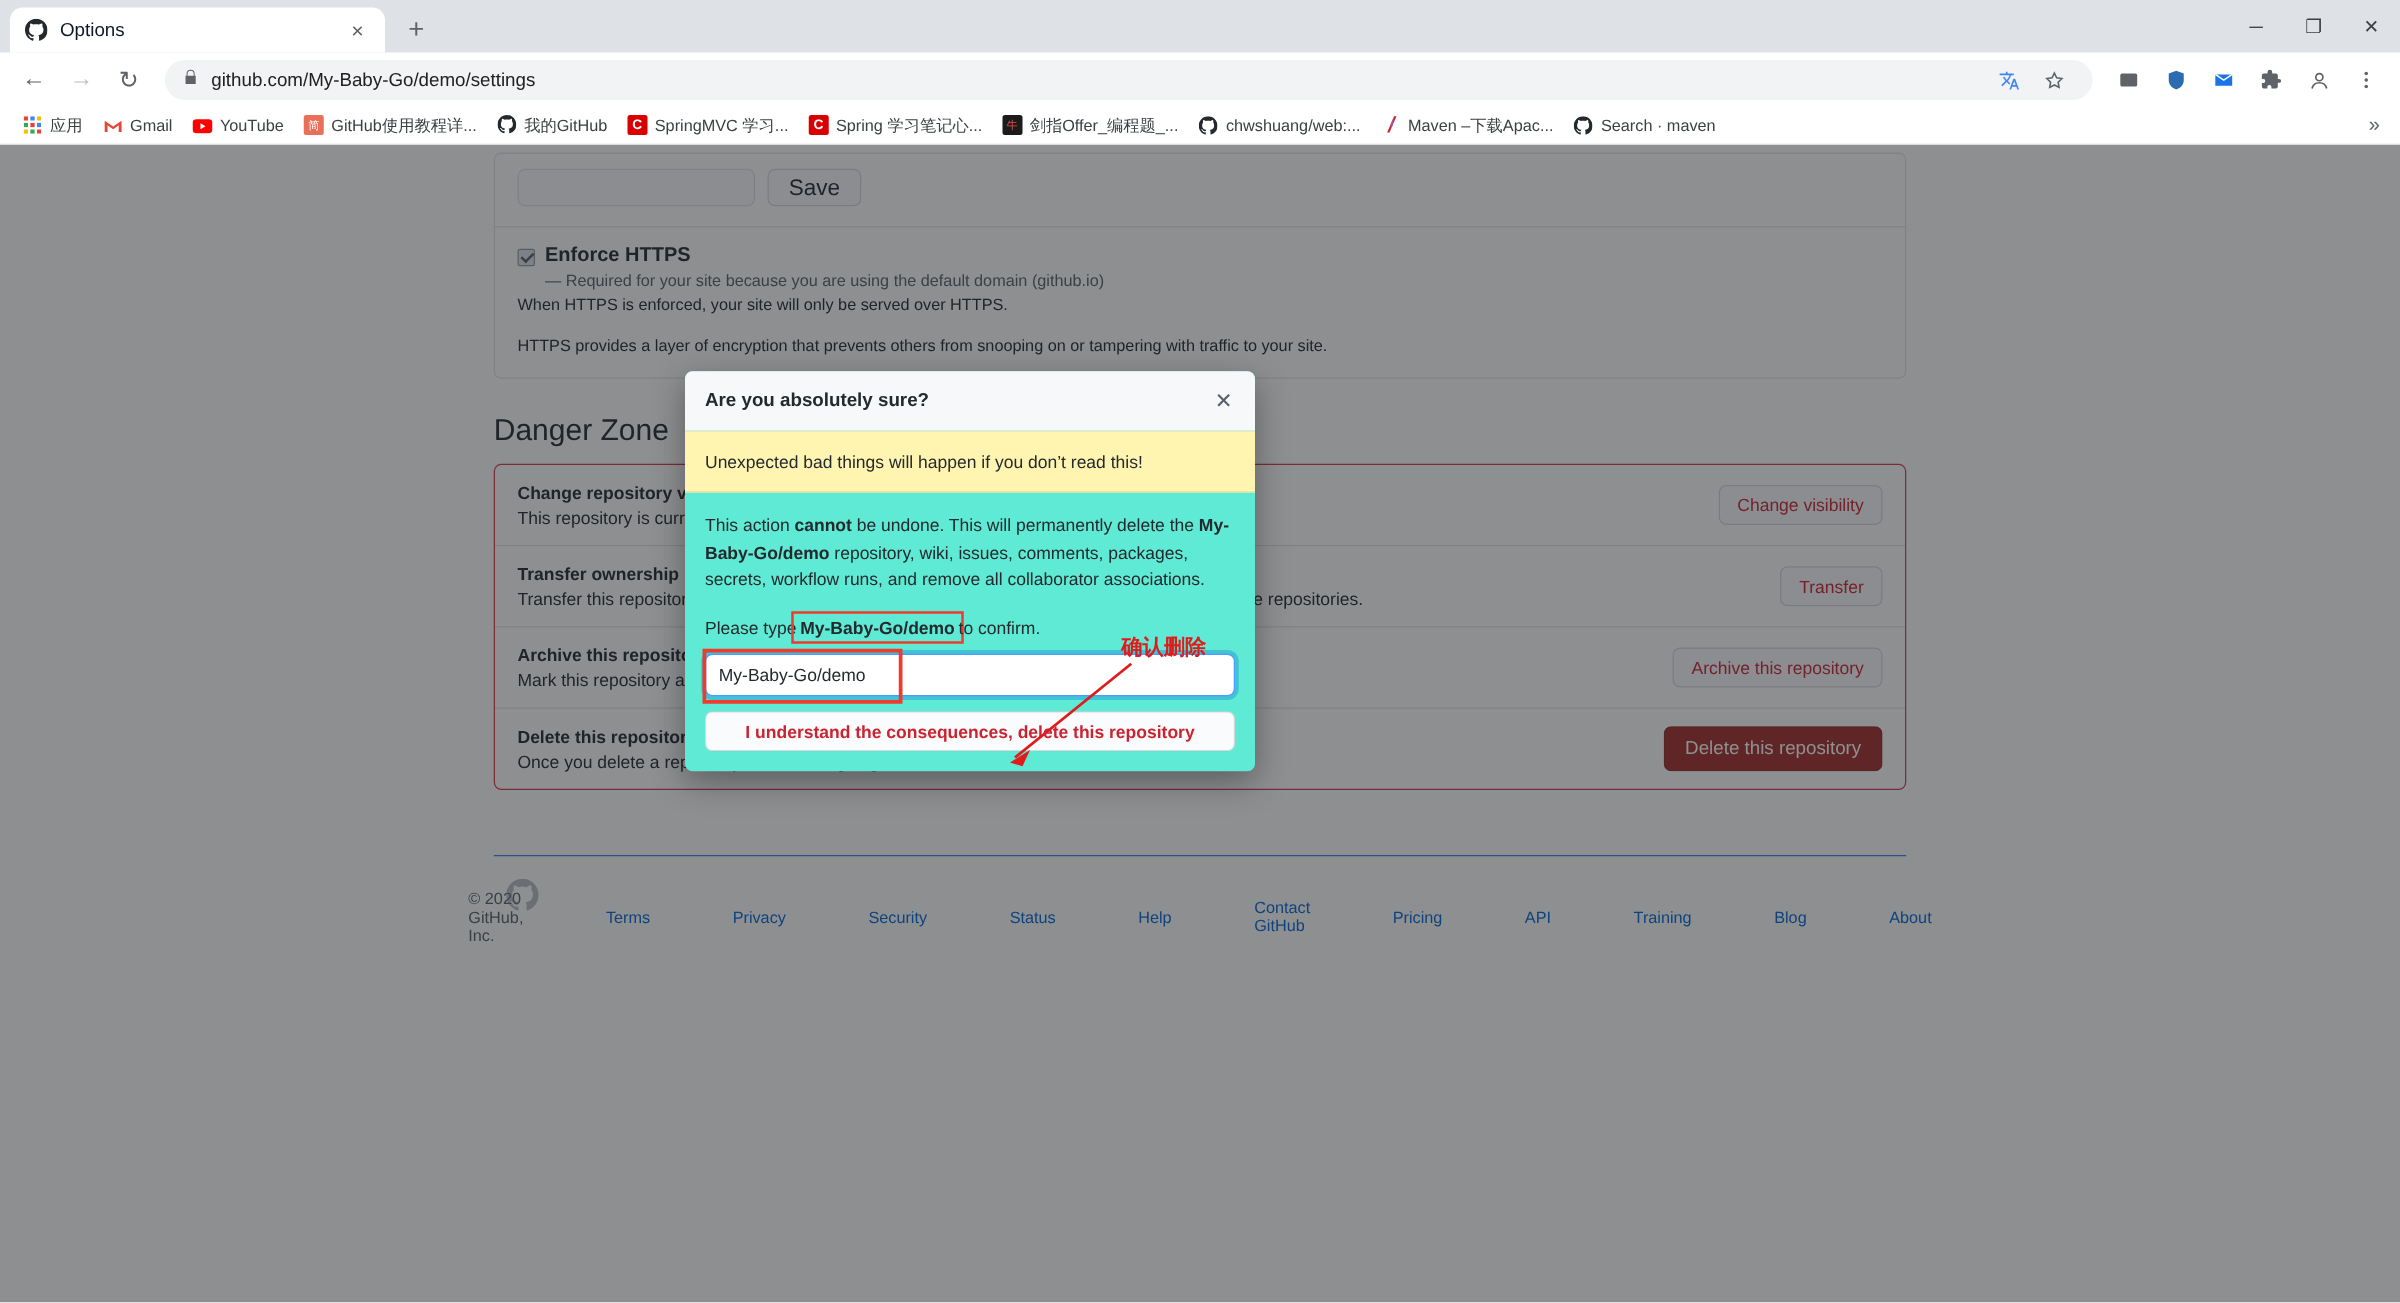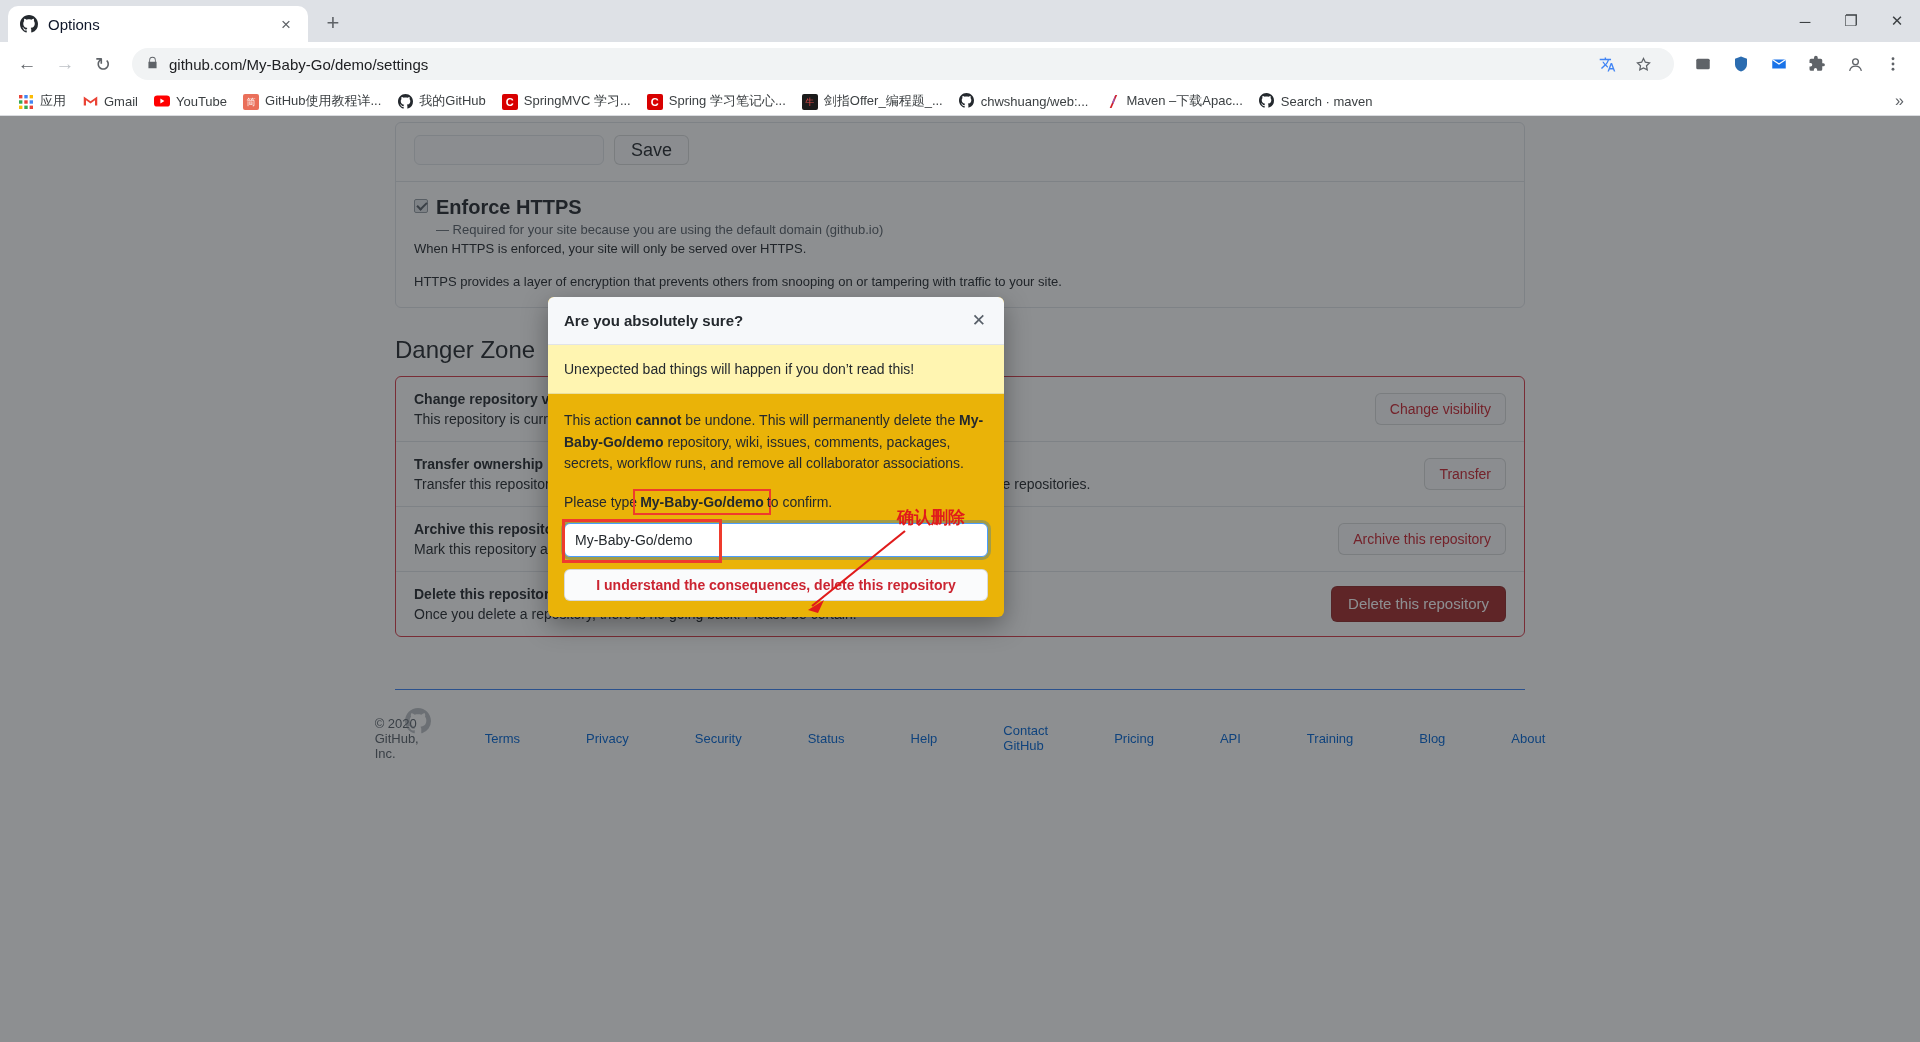--- a/index.html
+++ b/index.html
@@ -66,21 +66,21 @@
     overflow: hidden; text-overflow: ellipsis;
   }
   .omni-right { display: flex; align-items: center; gap: 2px; margin-left: auto; }
 
   .bookmarks {
     height: 30px; background: #fff; display: flex; align-items: center;
     padding: 0 10px; gap: 0px; border-bottom: 1px solid #dadce0;
     overflow: hidden;
   }
   .bm {
-    display: flex; align-items: flex-end; gap: 6px; padding: 3px 8px;
+    display: flex; align-items: flex-start; gap: 6px; padding: 3px 8px;
     border-radius: 4px; cursor: pointer; white-space: nowrap; flex: 0 0 auto;
   }
   .bm-label { font-size: 13px; color: #3c4043; }
   .bm-ico {
     width: 16px; height: 16px; flex: 0 0 16px; display: flex;
     align-items: center; justify-content: center; font-size: 11px;
     border-radius: 2px;
   }
   .bm-overflow { margin-left: auto; color:#5f6368; font-size:16px; padding: 0 6px; cursor:pointer; }
 
@@ -113,21 +113,21 @@
   .panel-sec { border-top: 1px solid #e1e4e8; padding: 14px 18px; }
   .chk-row { display: flex; align-items: flex-start; gap: 8px; }
   .chkbox {
     width: 14px; height: 14px; border: 1px solid #959da5; border-radius: 2px;
     background: #e1e4e8; margin-top: 3px; flex: 0 0 14px; position: relative;
   }
   .chkbox::after {
     content: ""; position: absolute; left: 4px; top: 0px; width: 4px; height: 8px;
     border: solid #586069; border-width: 0 2px 2px 0; transform: rotate(45deg);
   }
-  .chk-title { font-size: 20px; font-weight: bold; color: #24292e; }
+  .chk-title { font-size: 16px; font-weight: bold; color: #24292e; }
   .chk-sub { font-size: 13px; color: #586069; margin-top: 3px; }
   .sec-note { font-size: 13px; color: #24292e; margin-top: 12px; line-height: 1.6; }
 
   .danger-title {
     font-size: 24px; color: #24292e; font-weight: normal;
     margin: 28px 0 12px 0;
   }
   .danger-box { border: 1px solid #d73a49; border-radius: 6px; overflow: hidden; }
   .danger-row {
     display: flex; align-items: center; justify-content: space-between;
@@ -153,21 +153,21 @@
     color: #586069; justify-content: center; position: relative;
   }
   .footer a { color: #0366d6; text-decoration: none; cursor: pointer; margin-left: 44px; }
   .footer .logo-mark {
     position: absolute; left: 10px; top: 18px; opacity: .45;
   }
 
   
   .modal {
     position: absolute; z-index: 60; left: 548px; top: 181px;
-    width: 456px; background: #eab308; border-radius: 6px;
+    width: 456px; background: #5eead4; border-radius: 6px;
     box-shadow: 0 8px 26px rgba(0,0,0,0.35); overflow: visible;
   }
   .modal-head {
     background: #f6f8fa; border-bottom: 1px solid #e1e4e8;
     padding: 15px 16px; display: flex; align-items: center;
     border-radius: 6px 6px 0 0;
   }
   .modal-title { font-size: 15px; font-weight: bold; color: #24292e; }
   .modal-x {
     margin-left: auto; color: #586069; font-size: 17px; line-height: 1;

